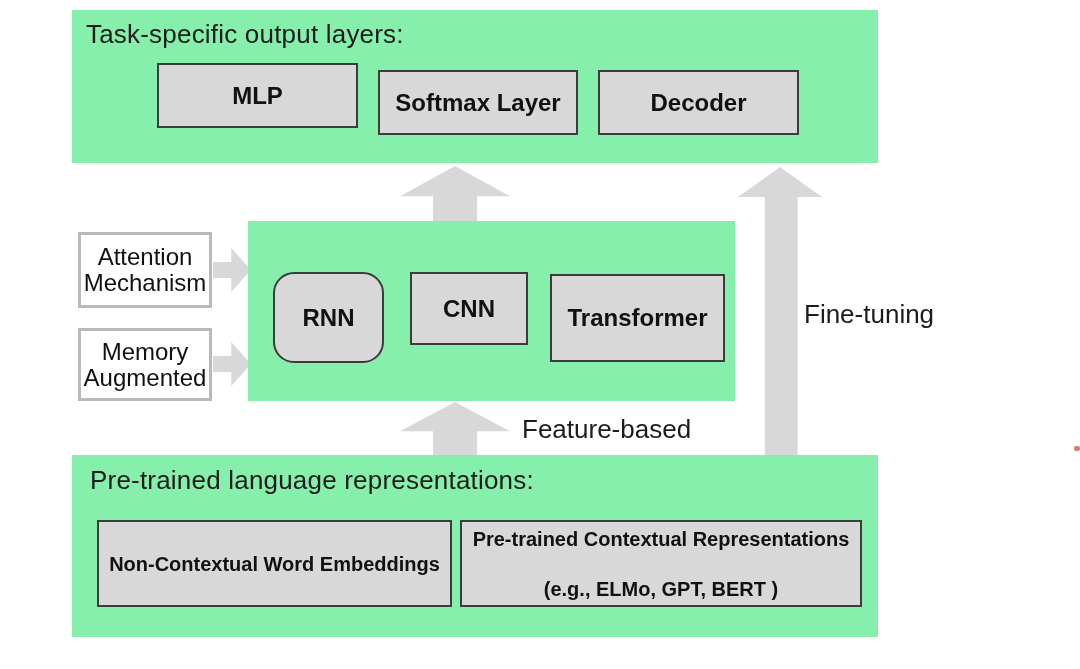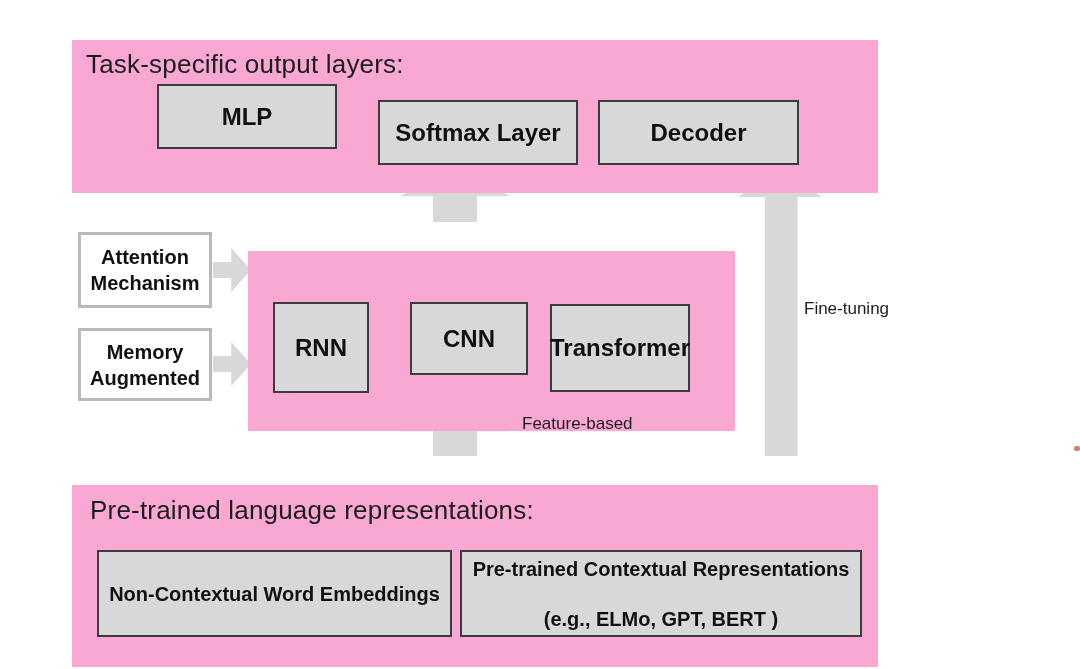--- a/index.html
+++ b/index.html
@@ -10,22 +10,21 @@
     position: relative;
     width: 1080px;
     height: 669px;
     background: #ffffff;
     overflow: hidden;
   }
 
   
   .panel {
     position: absolute;
-    background: #f9a8d4;
-    margin-top: 30px;
+    background: #86efac;
   }
   .panel-title {
     position: absolute;
     font-size: 26px;
     font-weight: 400;
     color: #1c1c1c;
     white-space: nowrap;
     letter-spacing: 0.2px;
   }
 
@@ -57,22 +56,22 @@
     position: absolute;
     background: #ffffff;
     border: 3px solid #b9b9b9;
     display: flex;
     flex-direction: column;
     align-items: center;
     justify-content: center;
     text-align: center;
   }
   .wbox .lbl-sm {
-    font-weight: 700;
-    font-size: 20px;
+    font-weight: 400;
+    font-size: 24px;
     line-height: 26px;
     color: #111111;
   }
 
   
   .arrow {
     position: absolute;
     background: #d8d8d8;
   }
   .arrow-up-sm {
@@ -81,21 +80,21 @@
   .arrow-up-tall {
     clip-path: polygon(50% 0%, 100% 10.4%, 71% 10.4%, 71% 100%, 32% 100%, 32% 10.4%, 0% 10.4%);
   }
   .arrow-right-sm {
     clip-path: polygon(0% 32%, 48% 32%, 48% 0%, 100% 50%, 48% 100%, 48% 68%, 0% 68%);
   }
 
   
   .flow-label {
     position: absolute;
-    font-size: 17px;
+    font-size: 26px;
     font-weight: 400;
     color: #1c1c1c;
     white-space: nowrap;
   }
 
   .artifact-dot {
     position: absolute;
     width: 6px;
     height: 5px;
     background: #c9504a;
@@ -113,39 +112,39 @@
   <div class="arrow arrow-up-sm" style="left:400px; top:402px; width:110px; height:54px;"></div>
 
   <div class="arrow arrow-up-tall" style="left:738px; top:167px; width:84px; height:289px;"></div>
 
   <div class="arrow arrow-right-sm" style="left:213px; top:248px; width:38px; height:44px;"></div>
 
   <div class="arrow arrow-right-sm" style="left:213px; top:342px; width:38px; height:44px;"></div>
 
   <div class="panel" style="left:72px; top:10px; width:806px; height:153px;">
     <div class="panel-title" style="left:14px; top:9px;">Task-specific output layers:</div>
-    <div class="gbox" style="left:85px; top:44px; width:180px; height:65px;">
+    <div class="gbox" style="left:85px; top:53px; width:201px; height:65px;">
       <span class="lbl">MLP</span>
     </div>
     <div class="gbox" style="left:306px; top:60px; width:200px; height:65px;">
       <span class="lbl">Softmax Layer</span>
     </div>
     <div class="gbox" style="left:526px; top:60px; width:201px; height:65px;">
       <span class="lbl">Decoder</span>
     </div>
   </div>
 
   <div class="panel" style="left:248px; top:221px; width:487px; height:180px;">
-    <div class="gbox" style="left:25px; top:51px; width:96px; height:91px;">
+    <div class="gbox" style="left:25px; top:51px; width:111px; height:91px;border-radius:21px;">
       <span class="lbl">RNN</span>
     </div>
     <div class="gbox" style="left:162px; top:51px; width:118px; height:73px;">
       <span class="lbl">CNN</span>
     </div>
-    <div class="gbox" style="left:302px; top:53px; width:140px; height:88px;">
+    <div class="gbox" style="left:302px; top:53px; width:175px; height:88px;">
       <span class="lbl">Transformer</span>
     </div>
   </div>
 
   <div class="wbox" style="left:78px; top:232px; width:134px; height:76px;">
     <span class="lbl-sm">Attention</span>
     <span class="lbl-sm">Mechanism</span>
   </div>
 
   <div class="wbox" style="left:78px; top:328px; width:134px; height:73px;">

